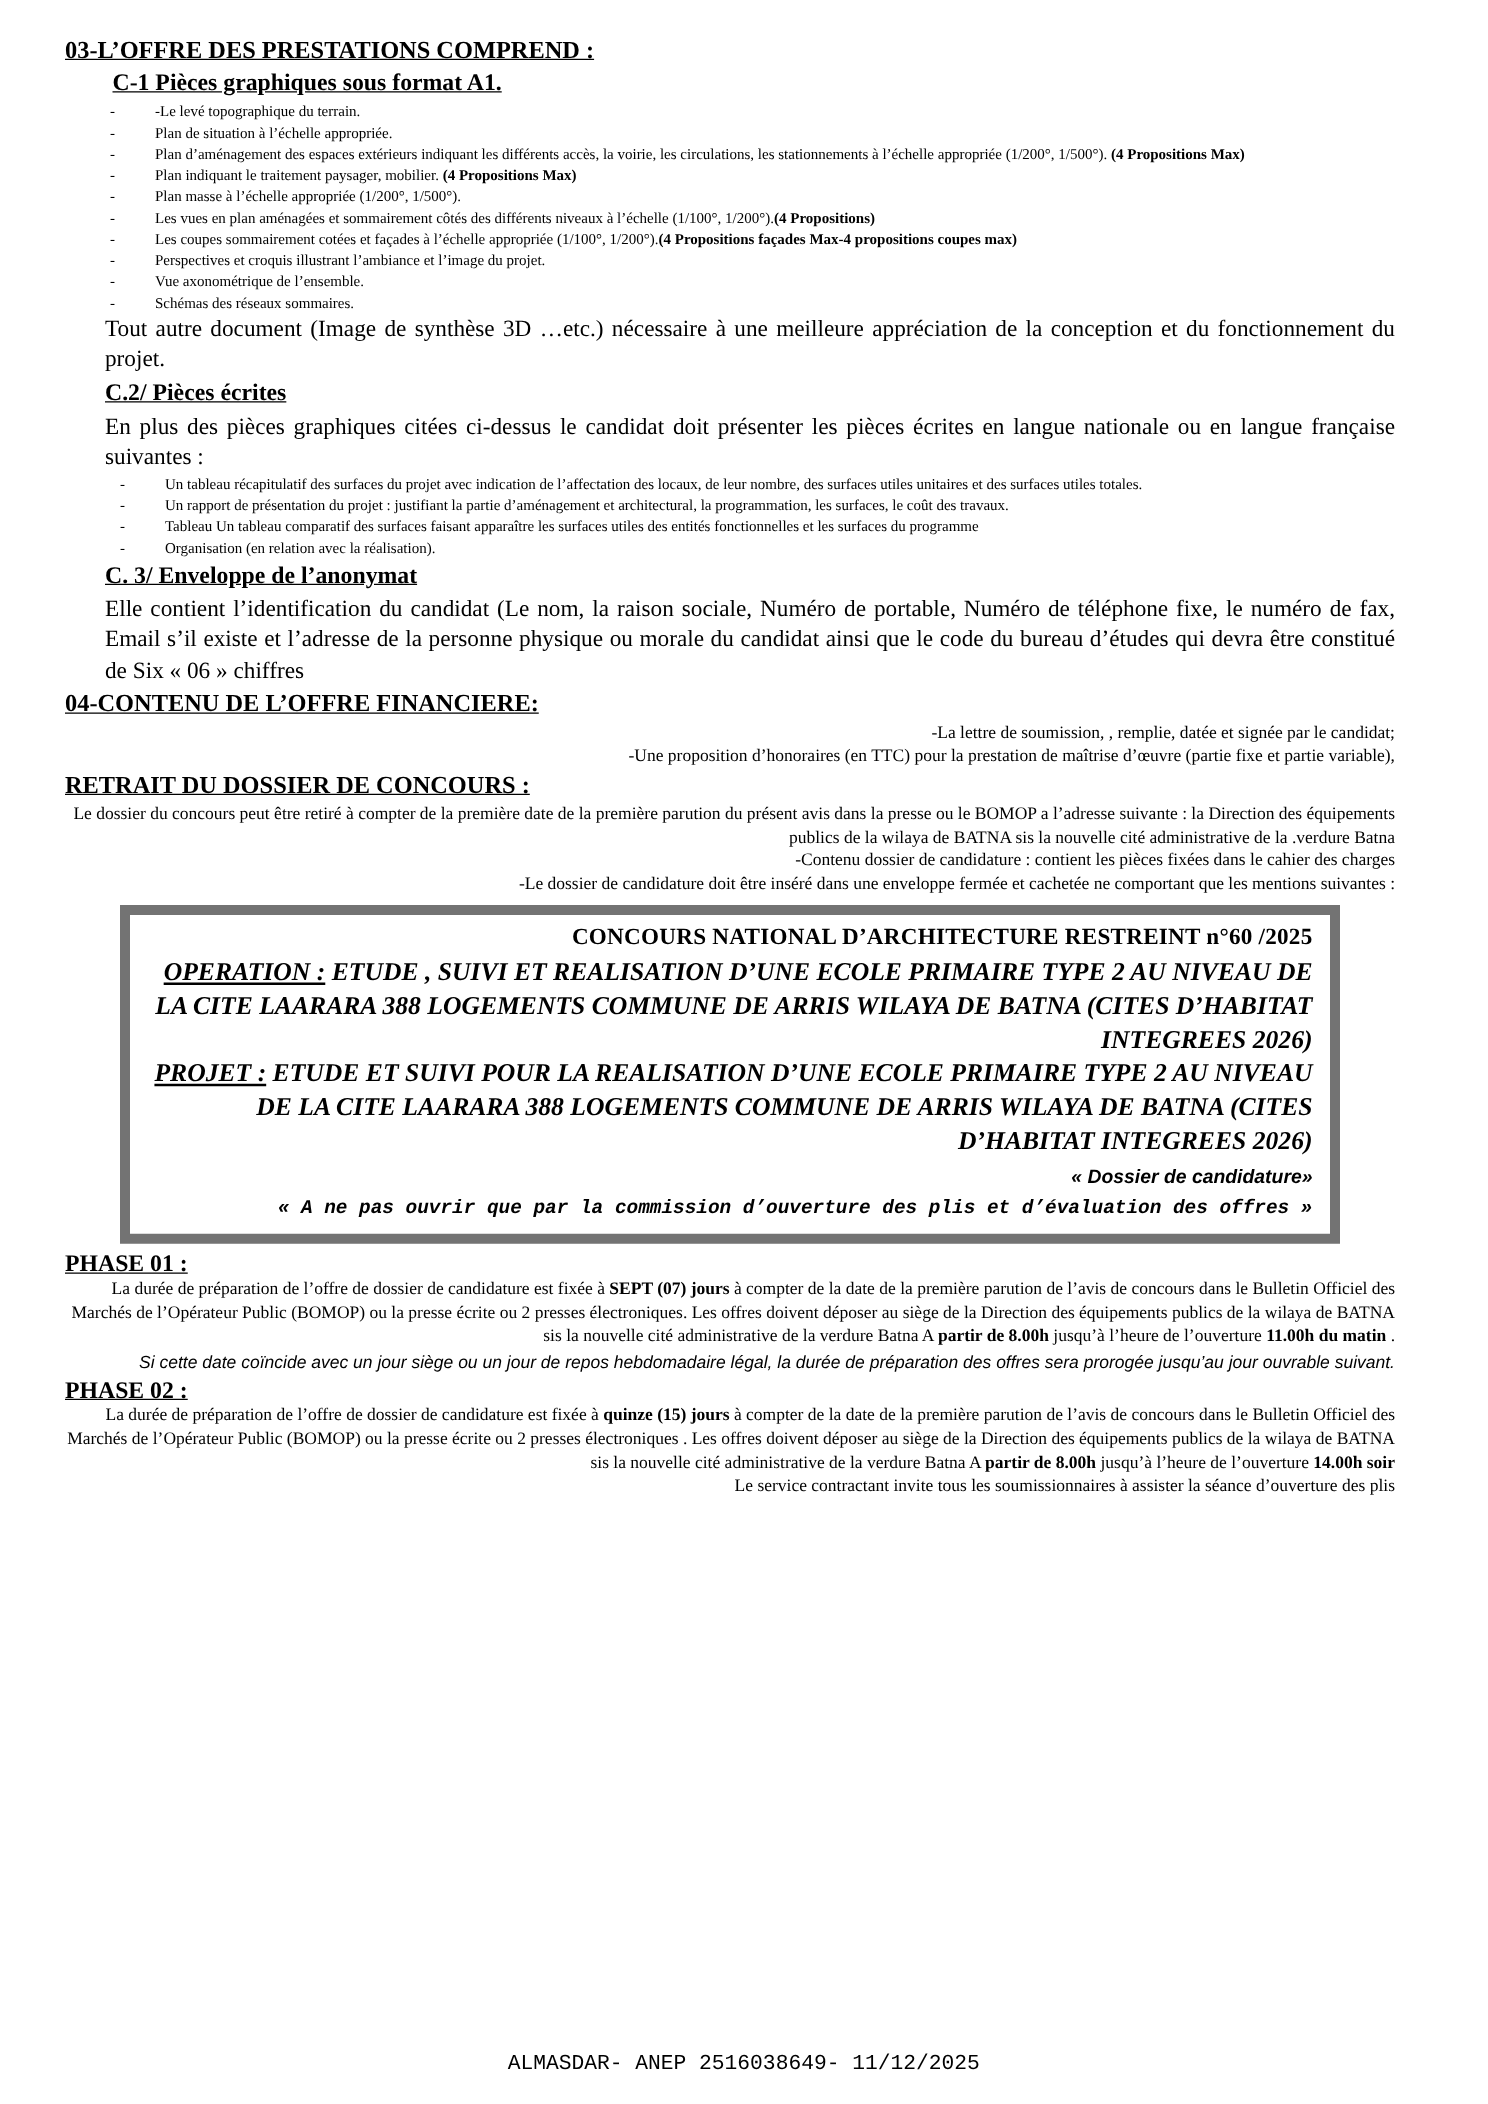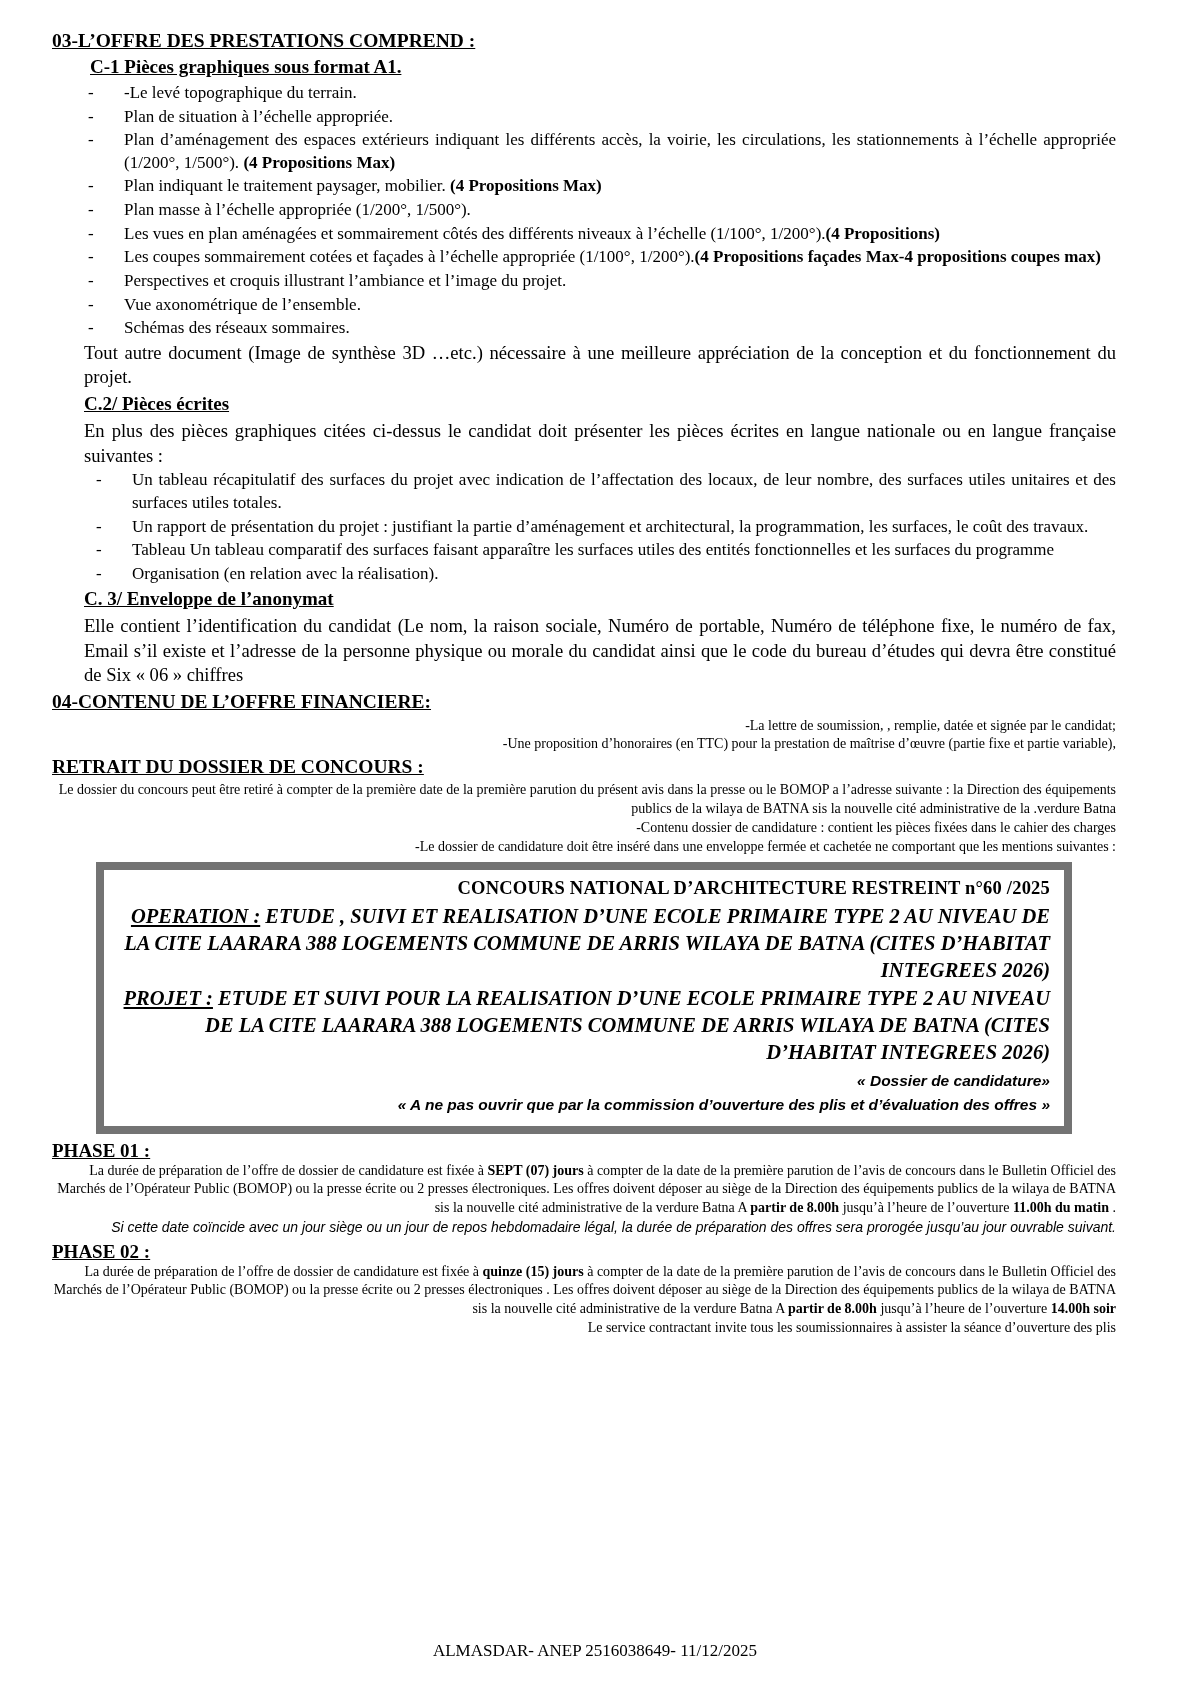--- a/index.html
+++ b/index.html
@@ -44,21 +44,21 @@
   }
   ul.dash-list {
     list-style: none;
     margin: 0;
     padding: 0;
   }
   ul.dash-list li {
     position: relative;
     padding-left: 36px;
     margin-left: 36px;
-    font-size: 17px;
+    font-size: 12px;
     line-height: 1.33;
     text-align: justify;
     margin-bottom: 1px;
   }
   ul.dash-list li::before {
     content: "-";
     position: absolute;
     left: 0;
     top: 0;
   }
@@ -104,21 +104,21 @@
     text-decoration: underline;
   }
   .frame .f-dossier {
     font-family: "Liberation Sans", sans-serif;
     font-weight: bold;
     font-style: italic;
     font-size: 15.5px;
     margin-top: 6px;
   }
   .frame .f-warn {
-    font-family: Liberation Sans, sans-serif;
+    font-family: Liberation Mono, monospace;
     font-weight: bold;
     font-style: italic;
     font-size: 15.5px;
     margin-top: 6px;
   }
   .phase {
     font-weight: bold;
     font-size: 19px;
     text-decoration: underline;
     margin: 4px 0 0 0;
@@ -128,21 +128,21 @@
     font-family: "Liberation Sans", sans-serif;
     font-size: 17px;
     line-height: 1.35;
   }
   .footer {
     position: absolute;
     left: 0;
     right: 0;
     bottom: 22px;
     text-align: center;
-    font-family: Liberation Serif, serif;
+    font-family: Liberation Mono, monospace;
     font-size: 17px;
   }
 </style>
 </head>
 <body>
 
 <div class="page">
 
   <div class="sec-title">03-L’OFFRE DES PRESTATIONS COMPREND :</div>
 

